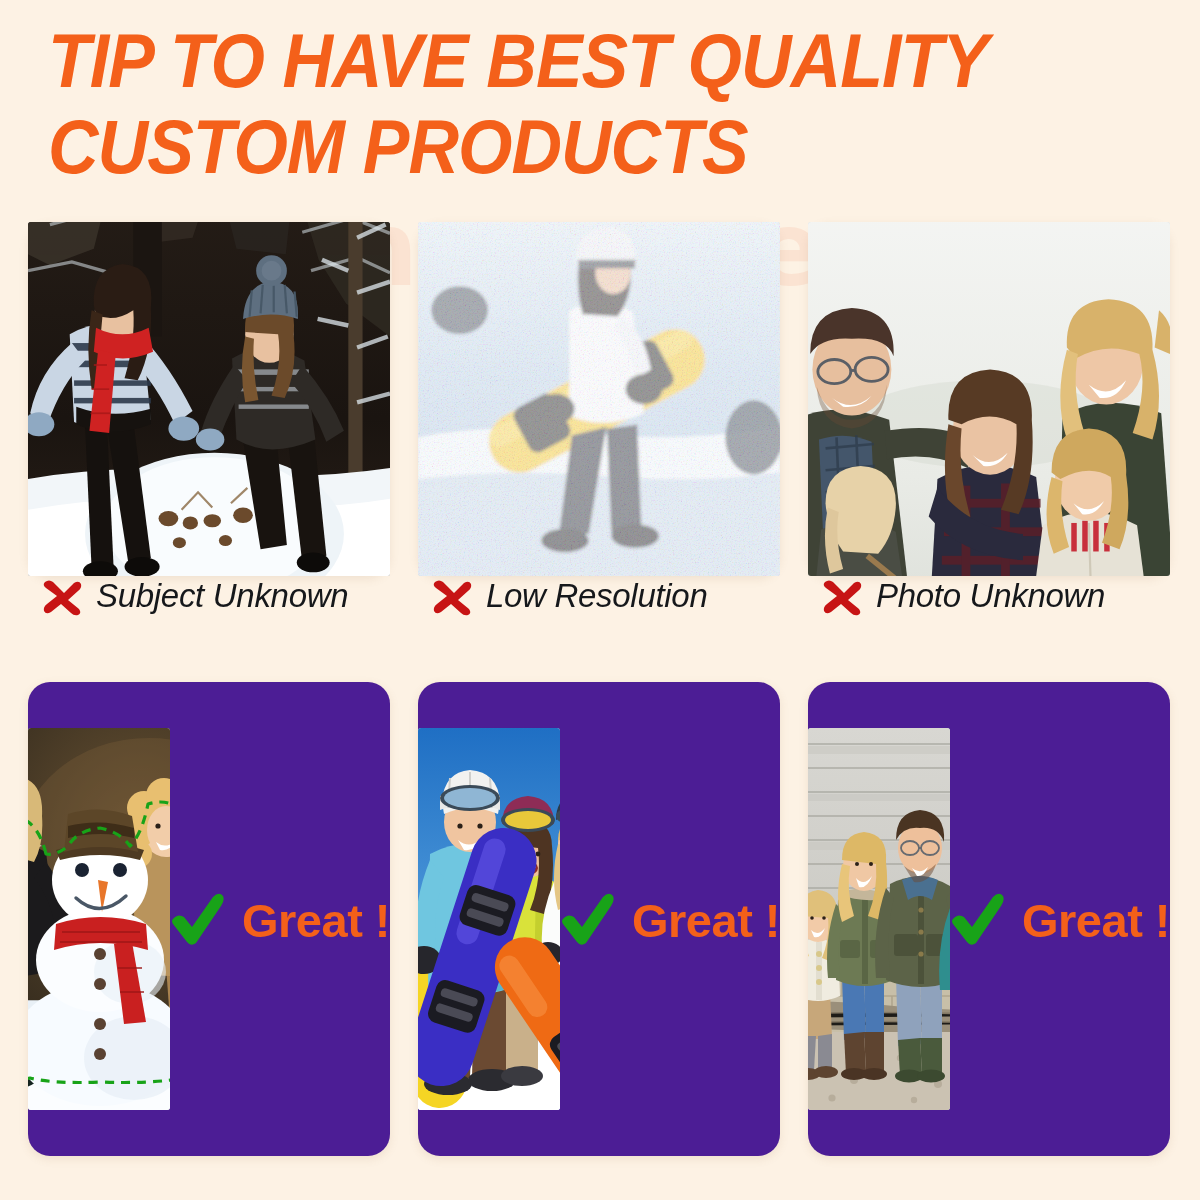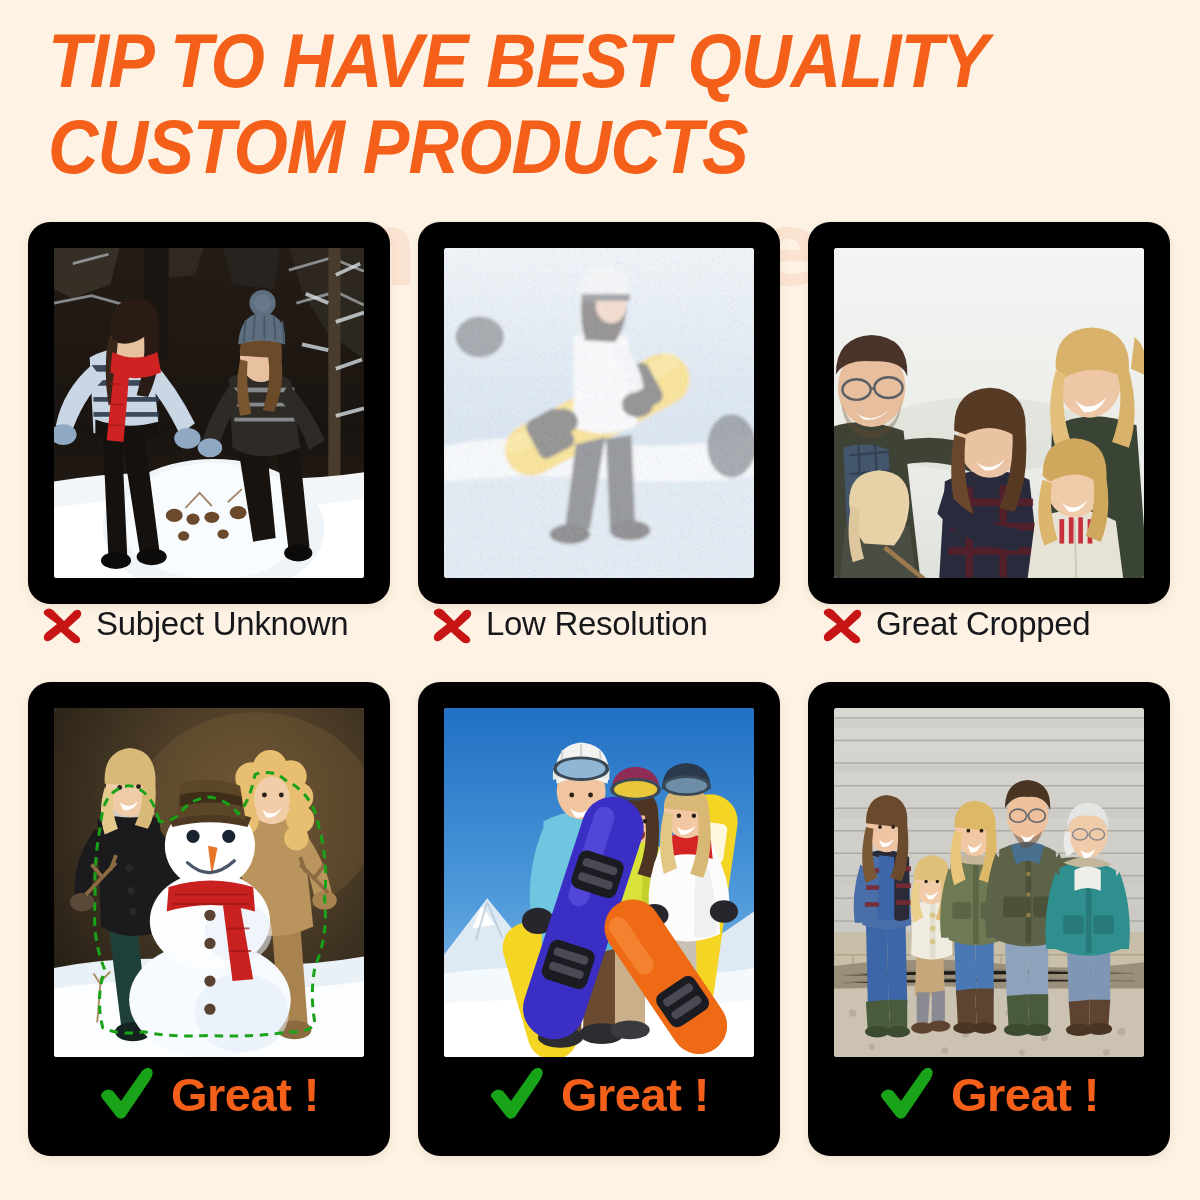--- a/index.html
+++ b/index.html
@@ -68,26 +68,26 @@
     display: flex;
     gap: 28px;
     width: 100%;
   }
   .row-top { height: 382px; }
   .row-bottom { margin-top: 78px; height: 474px; }
 
   .cell { width: 362px; display: flex; flex-direction: column; }
 
   .card {
-    background: #000000;
+    background: #4c1d95;
     border-radius: 22px;
     box-shadow: 0 3px 10px rgba(150,110,70,0.13);
-    padding: 26px;
+    padding: 0;
     display: flex;
-    flex-direction: column;
+    flex-direction: row;
     align-items: center;
   }
   .card-top { height: 382px; justify-content: center; }
   .card-bottom { height: 474px; justify-content: flex-start; }
 
   .photo {
     width: 100%;
     border-radius: 3px;
     overflow: hidden;
     position: relative;
@@ -105,20 +105,21 @@
     gap: 12px;
     height: 78px;
     padding-left: 12px;
   }
   .bad-label .txt {
     font-size: 33px;
     font-weight: 400;
     color: #16181B;
     letter-spacing: -0.3px;
     white-space: nowrap;
+    font-style: italic;
   }
   .x-icon { width: 44px; height: 40px; flex: 0 0 44px; }
 
   
   .good-label {
     display: flex;
     align-items: center;
     justify-content: center;
     gap: 16px;
     width: 100%;
@@ -453,21 +454,21 @@
             </g>
           </svg>
         </div>
       </div>
       <div class="bad-label">
         <span class="x-icon">
           <svg viewBox="0 0 44 40">
             <path d="M5 6 Q 9 3 13 6 L24 17 L34 7 Q 39 4 41 8 Q 42 12 38 15 L28 24 L39 33 Q 42 37 38 39 Q 34 40 31 37 L21 28 L11 36 Q 6 39 4 35 Q 3 31 7 28 L17 20 L6 12 Q 2 9 5 6Z" fill="#C71414"></path>
           </svg>
         </span>
-        <span class="txt">Great Cropped</span>
+        <span class="txt">Photo Unknown</span>
       </div>
     </div>
   </div>
 
   <div class="row row-bottom">
 
     <div class="cell">
       <div class="card card-bottom">
         <div class="photo">
           <svg viewBox="0 0 330 382" preserveAspectRatio="xMidYMid slice">

